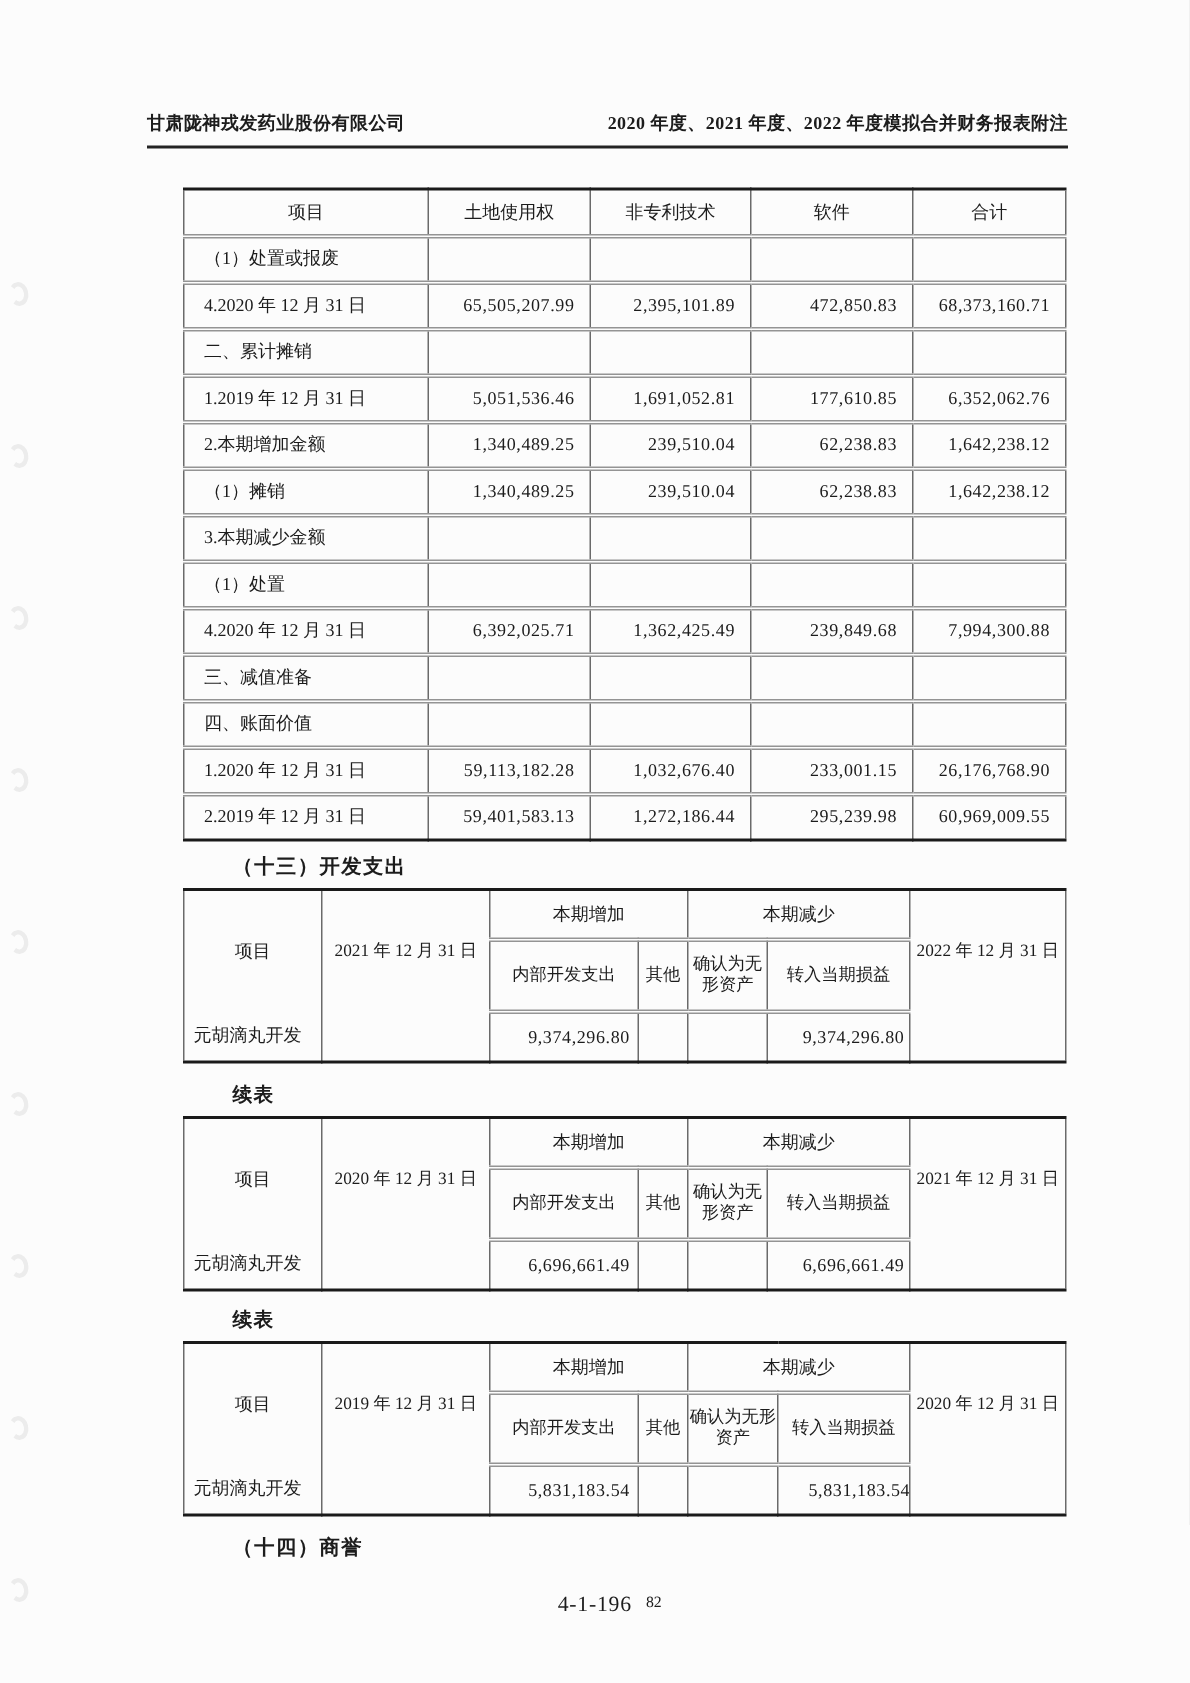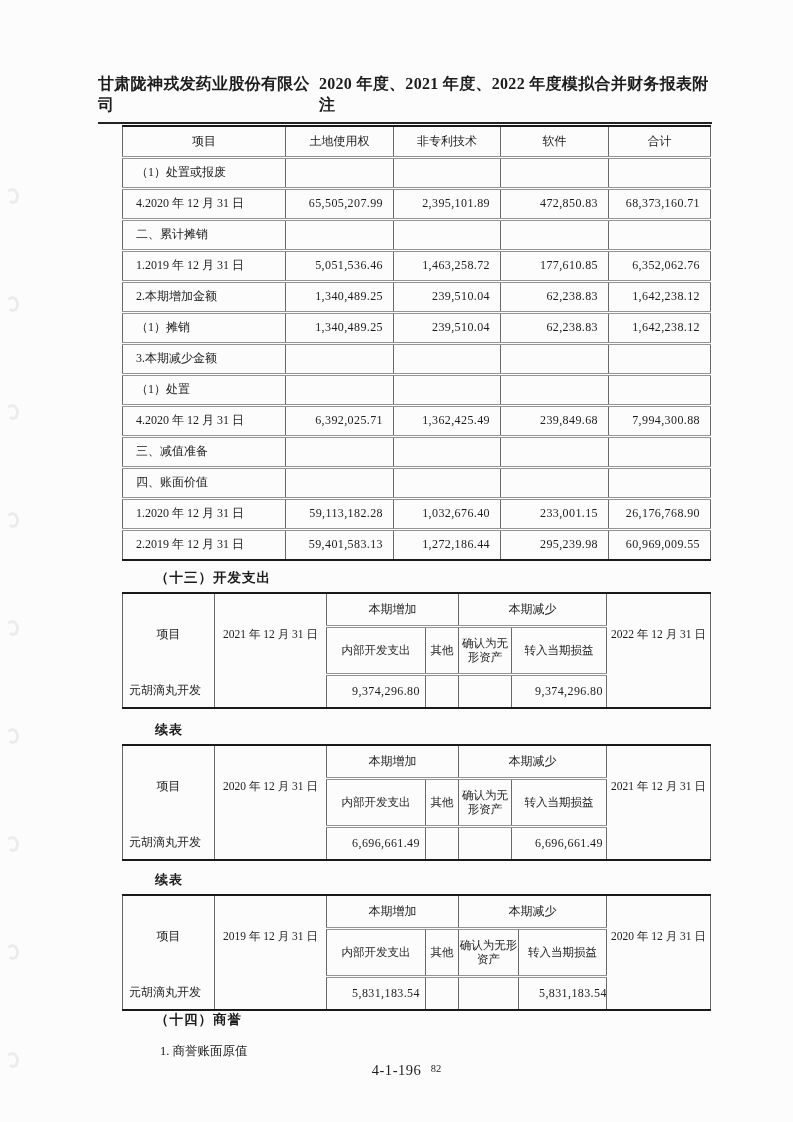--- a/index.html
+++ b/index.html
@@ -13,39 +13,39 @@
   .hole {
     position:absolute; left:6px; width:13px; height:16px;
     border:3px solid #ececec; border-left-color:transparent;
     border-radius:50%; transform:rotate(-8deg);
   }
   
   .doc-header {
     position:absolute; top:74px; left:98px; width:614px;
     display:flex; justify-content:space-between; align-items:flex-end;
     padding-bottom:6px; border-bottom:2px solid #242424;
-    font-size:16px; font-weight:600; letter-spacing:0.3px;
+    font-size:12px; font-weight:600; letter-spacing:0.3px;
   }
   
   .content { position:absolute; top:125px; left:122px; width:588px; }
 
   table { border-collapse:collapse; table-layout:fixed; width:588px;
           border-top:2px solid #1a1a1a; border-bottom:2px solid #1a1a1a; }
   td, th { font-weight:normal; font-size:12px; overflow:hidden;
            border-left:1px solid #6a6a6a; border-right:1px solid #6a6a6a; }
   
   .assets td, .assets th { height:31px; border-bottom:3px double #949494; }
   .assets tr:last-child td { border-bottom:none; }
   .assets th { text-align:center; }
   .assets td.lbl { text-align:left; padding-left:13px; }
   .assets td.num { text-align:right; padding-right:10px; letter-spacing:0.4px; }
 
   .sec-heading { font-size:13.5px; font-weight:bold; padding-left:33px; letter-spacing:1px; }
   .h13 { margin-top:8px; }
-  .h14 { }
+  .h14 { margin-top:12px; }
   .cont-label { font-size:13px; font-weight:bold; padding-left:33px; letter-spacing:1px; }
   .sub-line { font-size:12.5px; padding-left:38px; margin-top:14px; }
 
   
   .devtab { margin-top:5px; }
   .devtab td { text-align:center; vertical-align:middle; line-height:1.25; }
   .devtab .r1 td { height:33px; }
   .devtab .r1 td.grp { border-bottom:3px double #949494; }
   .devtab .r2 td { height:48px; border-bottom:3px double #949494; font-size:11.5px; }
   .devtab .r3 td { height:34px; }
@@ -116,21 +116,21 @@
       <tr>
         <td class="lbl">二、累计摊销</td>
         <td class="num"></td>
         <td class="num"></td>
         <td class="num"></td>
         <td class="num"></td>
       </tr>
       <tr>
         <td class="lbl">1.2019 年 12 月 31 日</td>
         <td class="num">5,051,536.46</td>
-        <td class="num">1,463,258.72</td>
+        <td class="num">1,691,052.81</td>
         <td class="num">177,610.85</td>
         <td class="num">6,352,062.76</td>
       </tr>
       <tr>
         <td class="lbl">2.本期增加金额</td>
         <td class="num">1,340,489.25</td>
         <td class="num">239,510.04</td>
         <td class="num">62,238.83</td>
         <td class="num">1,642,238.12</td>
       </tr>
@@ -299,21 +299,20 @@
         <td class="num">5,831,183.54</td>
         <td></td>
         <td></td>
         <td class="num">5,831,183.54</td>
         <td></td>
       </tr>
     </tbody>
       </table>
 
     <div class="sec-heading h14">（十四）商誉</div>
-    <div class="sub-line">1. 商誉账面原值</div>
 
   </div>
 
   <div class="page-footer">
     <span>4-1</span><span class="dashwrap"><span class="sup">82</span><span>-</span></span><span>196</span>
   </div>
 
 </div>
 
 </body></html>

